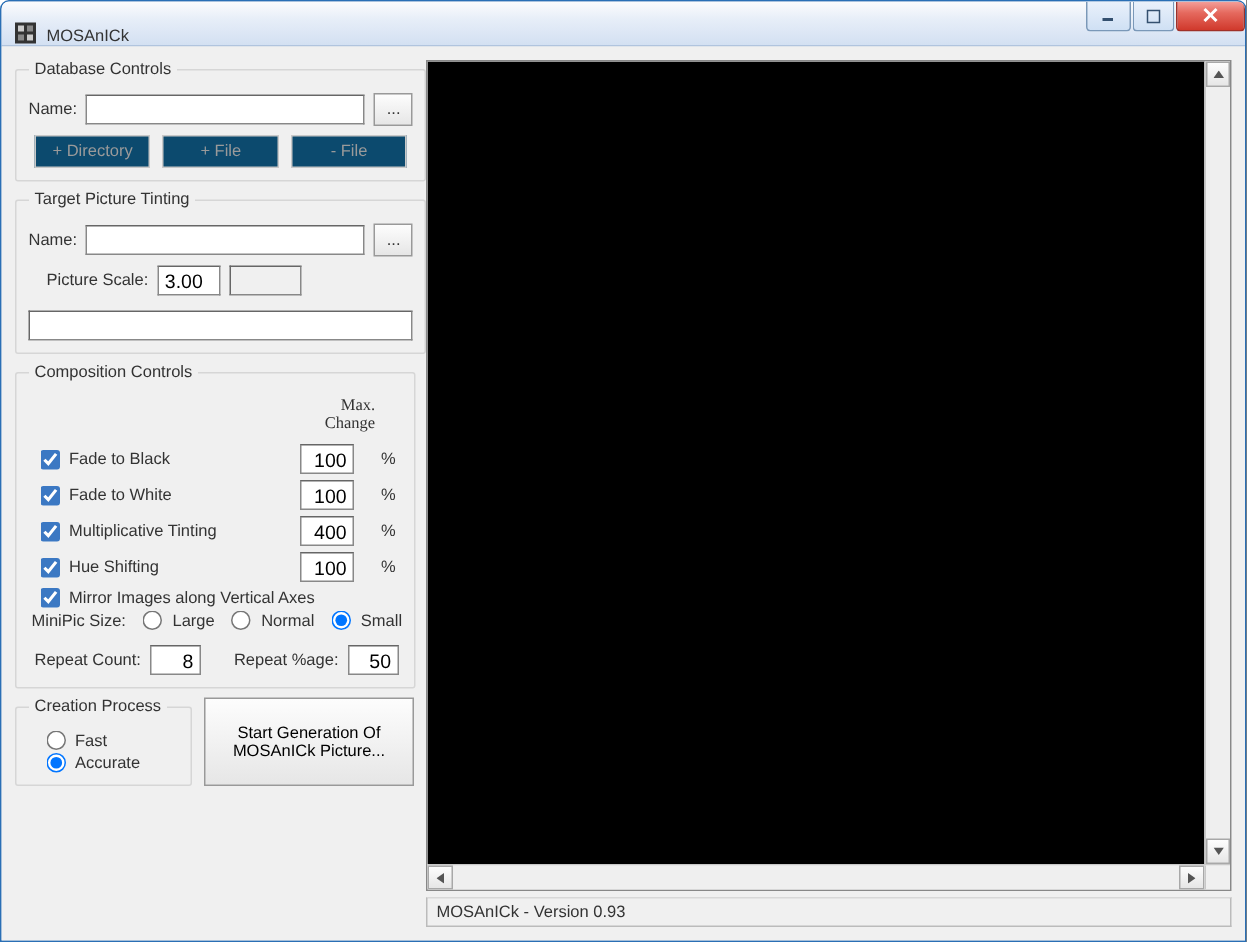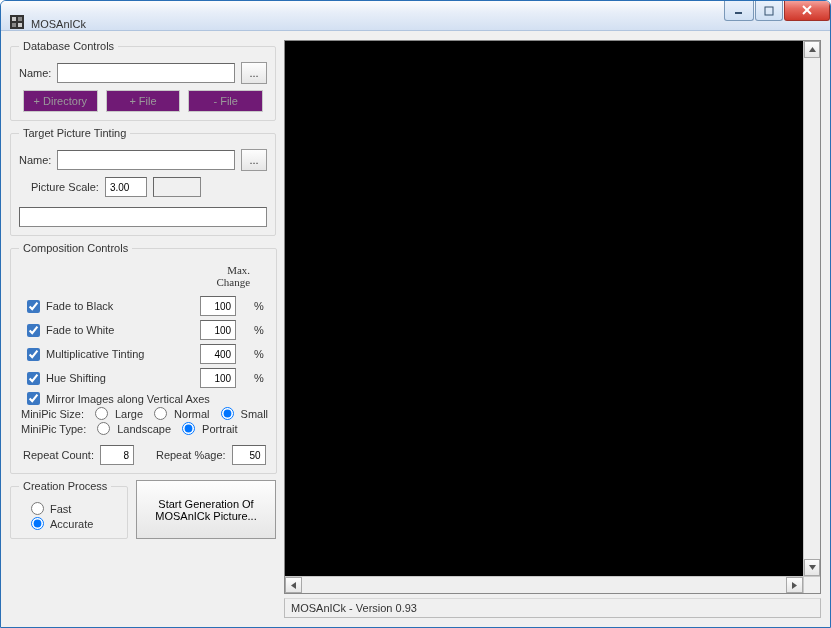--- a/index.html
+++ b/index.html
@@ -13,24 +13,24 @@
 .winbtn.max{ width:28px; }
 .winbtn.close { width: 46px; background: linear-gradient(#f4a09a,#e5695e 40%,#d0392c); border-color:#a03028; color:#fff; }
 .winbtn svg { display:block; }
 .client { flex:1; background:#f0f0f0; padding: 9px; display:flex; gap:8px; }
 .leftcol { width: 266px; display:flex; flex-direction:column; gap:6px; }
 fieldset { border:1px solid #d6d6d6; border-radius:2px; padding: 10px 8px 8px 8px; margin:0; background:#f0f0f0; }
 legend { padding:0 4px; color:#333; }
 .row { display:flex; align-items:center; gap:6px; margin-bottom:6px; }
 .row:last-child{margin-bottom:0;}
 label { color:#333; }
-input[type=text] { border:1px solid #888; border-top-color:#666; background:#fff; height:20px; padding: 2px 4px; font-size:10px; }
+input[type=text] { border:1px solid #888; border-top-color:#666; background:#fff; height:20px; padding: 2px 4px; font-size:13px; }
 .input-sunken { border:1px solid #888; border-top-color:#666; border-left-color:#666; background:#fff; height:20px; padding:2px 4px; display:inline-flex; align-items:center; }
 .btn { border:1px solid #999; background: linear-gradient(#fdfdfd,#e6e6e6); padding: 3px 6px; height:22px; display:inline-flex; align-items:center; justify-content:center; cursor:pointer; color:#333; }
-.btn.disabled { color:#9a9a9a; border-color:#c8c8c8; background:#701a75; cursor:default; }
+.btn.disabled { color:#9a9a9a; border-color:#c8c8c8; background:#0c4a6e; cursor:default; }
 .btn.browse { width:26px; padding:0; }
 .db-btns { display:flex; gap:8px; margin-top:4px; padding:0 4px; }
 .db-btns .btn { flex:1; }
 .picprogress { height:20px; border:1px solid #888; border-top-color:#666; border-left-color:#666; background:#fff; margin-top:10px; }
 .comp-grid { display:grid; grid-template-columns: 1fr 50px 14px; gap:4px 4px; align-items:center; }
 .comp-head { text-align:right; margin-bottom:4px; color:#333;font-family:Liberation Serif, serif; }
 .chk { display:flex; align-items:center; gap:6px; }
 input[type=checkbox]{ width:13px; height:13px; margin:0 0 0 8px; accent-color:#3b78c3; }
 .valbox { width:36px; height:18px; border:1px solid #888; border-top-color:#666; border-left-color:#666; background:#fff; text-align:right; font-size:11px; padding:1px 2px; }
 .pct{ color:#333; }
@@ -166,27 +166,20 @@
 
         <div class="radiorow">
           <label>MiniPic Size:</label>
           <input type="radio" name="msize" style="">
             <label>Large</label>
           <input type="radio" name="msize" style="">
             <label>Normal</label>
           <input type="radio" name="msize" checked="" style="">
             <label>Small</label>
         </div>
-        <div class="radiorow">
-          <label>MiniPic Type:</label>
-          <input type="radio" name="mtype" style="">
-            <label>Landscape</label>
-          <input type="radio" name="mtype" checked="" style="">
-            <label>Portrait</label>
-        </div>
 
         <div class="repeats">
           <label>Repeat Count:</label>
           <input type="text" class="valbox" style="width: 34px;" value="8">
           <div style="width:10px"></div>
           <label>Repeat %age:</label>
           <input type="text" class="valbox" style="width: 34px;" value="50">
         </div>
       </fieldset>
 

